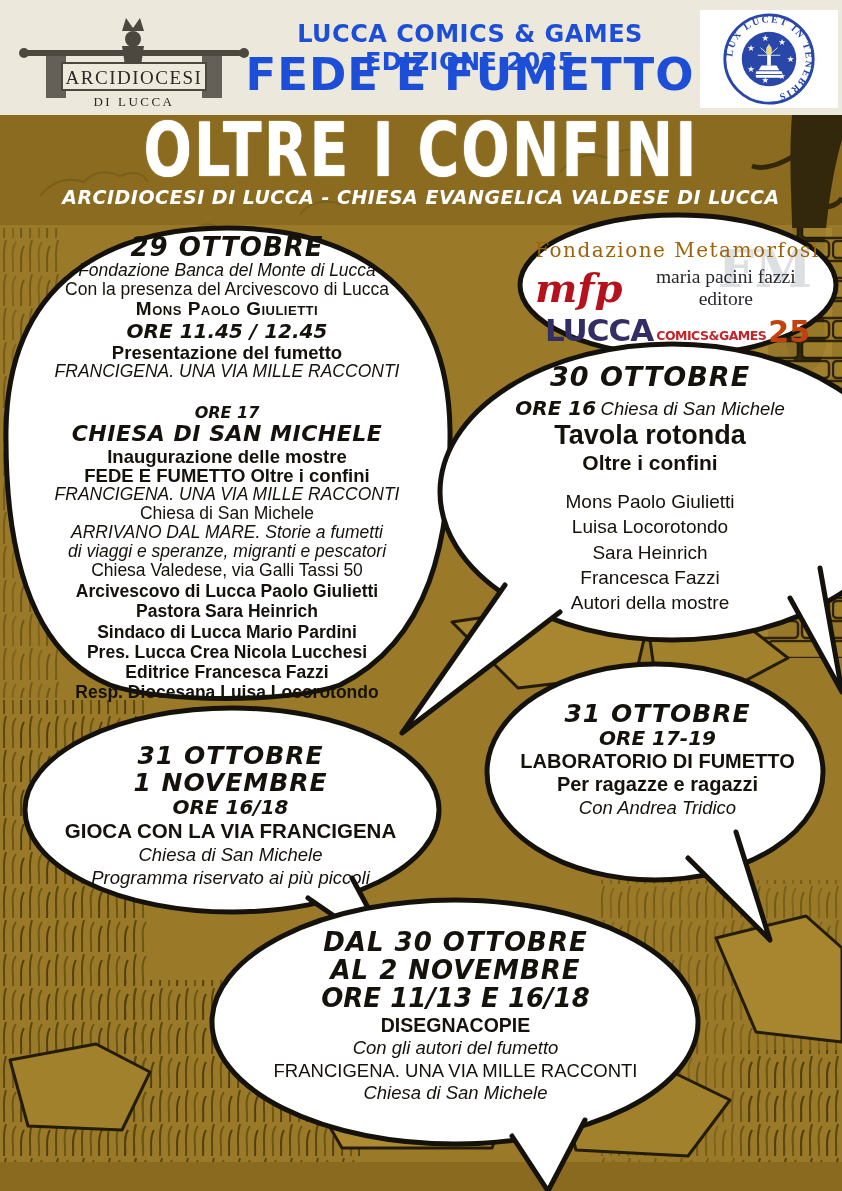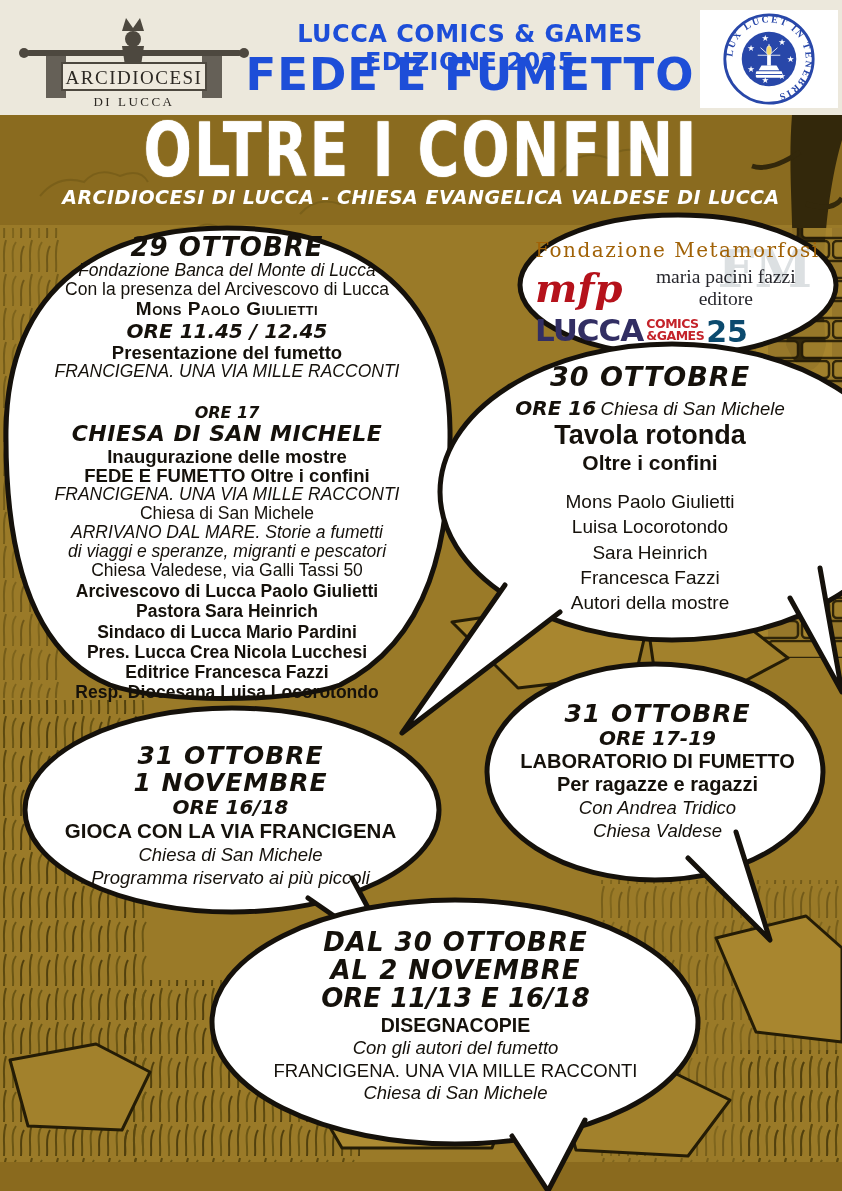--- a/index.html
+++ b/index.html
@@ -47,26 +47,26 @@
 
   
   .sp-foundation { font-family:"DejaVu Serif", serif; font-size:20px;
     letter-spacing:1.5px; color:#a16207; position:relative; z-index:2; }
   .fm-mark { position:absolute; right:8px; top:0px; font-family:"DejaVu Serif", serif;
     font-size:52px; font-weight:bold; color:#96a0a8; opacity:.32; z-index:1; }
   .sp-pub-row { display:flex; align-items:center; justify-content:center; gap:9px; margin-top:4px; position:relative; z-index:2;}
   .mfp { color:#b5121b; font-family:"DejaVu Serif", serif; font-style:italic; font-weight:bold;
     font-size:40px; line-height:.85; }
   .pub { font-family:"Liberation Serif", serif; font-size:19.5px; color:#26262c; }
-  .lucca-row { display:flex; align-items:flex-end; justify-content:flex-start; margin-top:7px;
+  .lucca-row { display:flex; align-items:flex-end; justify-content:center; margin-top:7px;
     font-family:"DejaVu Sans", sans-serif; font-weight:800; position:relative; z-index:2;}
   .lucca-word { font-size:31px; color:#322e63; letter-spacing:-1px; line-height:.9; }
-  .lc-stack { display:flex; flex-direction:column; text-align:left; color:#c4232a;
+  .lc-stack { display:flex; flex-direction:row; text-align:left; color:#c4232a;
     font-size:12.5px; line-height:1; margin:0 2px 2px 3px; letter-spacing:-.5px; }
-  .lc-year { font-size:30px; color:#0c4a6e; line-height:.9; }
+  .lc-year { font-size:30px; color:#c2410c; line-height:.9; }
 </style>
 </head>
 <body>
 
 <div class="poster">
 
   <svg class="abs" width="842" height="1191" viewBox="0 0 842 1191" style="left:0;top:0;">
     <defs>
       <pattern id="grass" width="26" height="34" patternUnits="userSpaceOnUse">
         <path d="M4,34 C5,20 2,14 6,2" stroke="#5c490f" fill="none" stroke-width="2"></path>
@@ -255,21 +255,20 @@
       <div class="spk">Autori della mostre</div>
     </div>
   </div>
 
   <div class="bt" style="left:495px;top:700px;width:325px;">
     <div class="d1" style="font-size:25px">31 OTTOBRE</div>
     <div class="tm">ORE 17-19</div>
     <div class="bl" style="font-size:20px;line-height:1.15">LABORATORIO DI FUMETTO</div>
     <div class="bl" style="font-size:20px;line-height:1.15">Per ragazze e ragazzi</div>
     <div class="il" style="font-size:18.5px;line-height:1.25">Con Andrea Tridico</div>
-    <div class="il" style="font-size:18.5px;line-height:1.25">Chiesa Valdese</div>
   </div>
 
   <div class="bt" style="left:38px;top:742px;width:385px;">
     <div class="d1" style="font-size:25px">31 OTTOBRE</div>
     <div class="d1" style="font-size:25px">1 NOVEMBRE</div>
     <div class="tm">ORE 16/18</div>
     <div class="bl" style="font-size:20.5px;line-height:1.15">GIOCA CON LA VIA FRANCIGENA</div>
     <div class="il" style="font-size:18.5px;line-height:1.25">Chiesa di San Michele</div>
     <div class="il" style="font-size:18.5px;line-height:1.25">Programma riservato ai più piccoli</div>
   </div>

